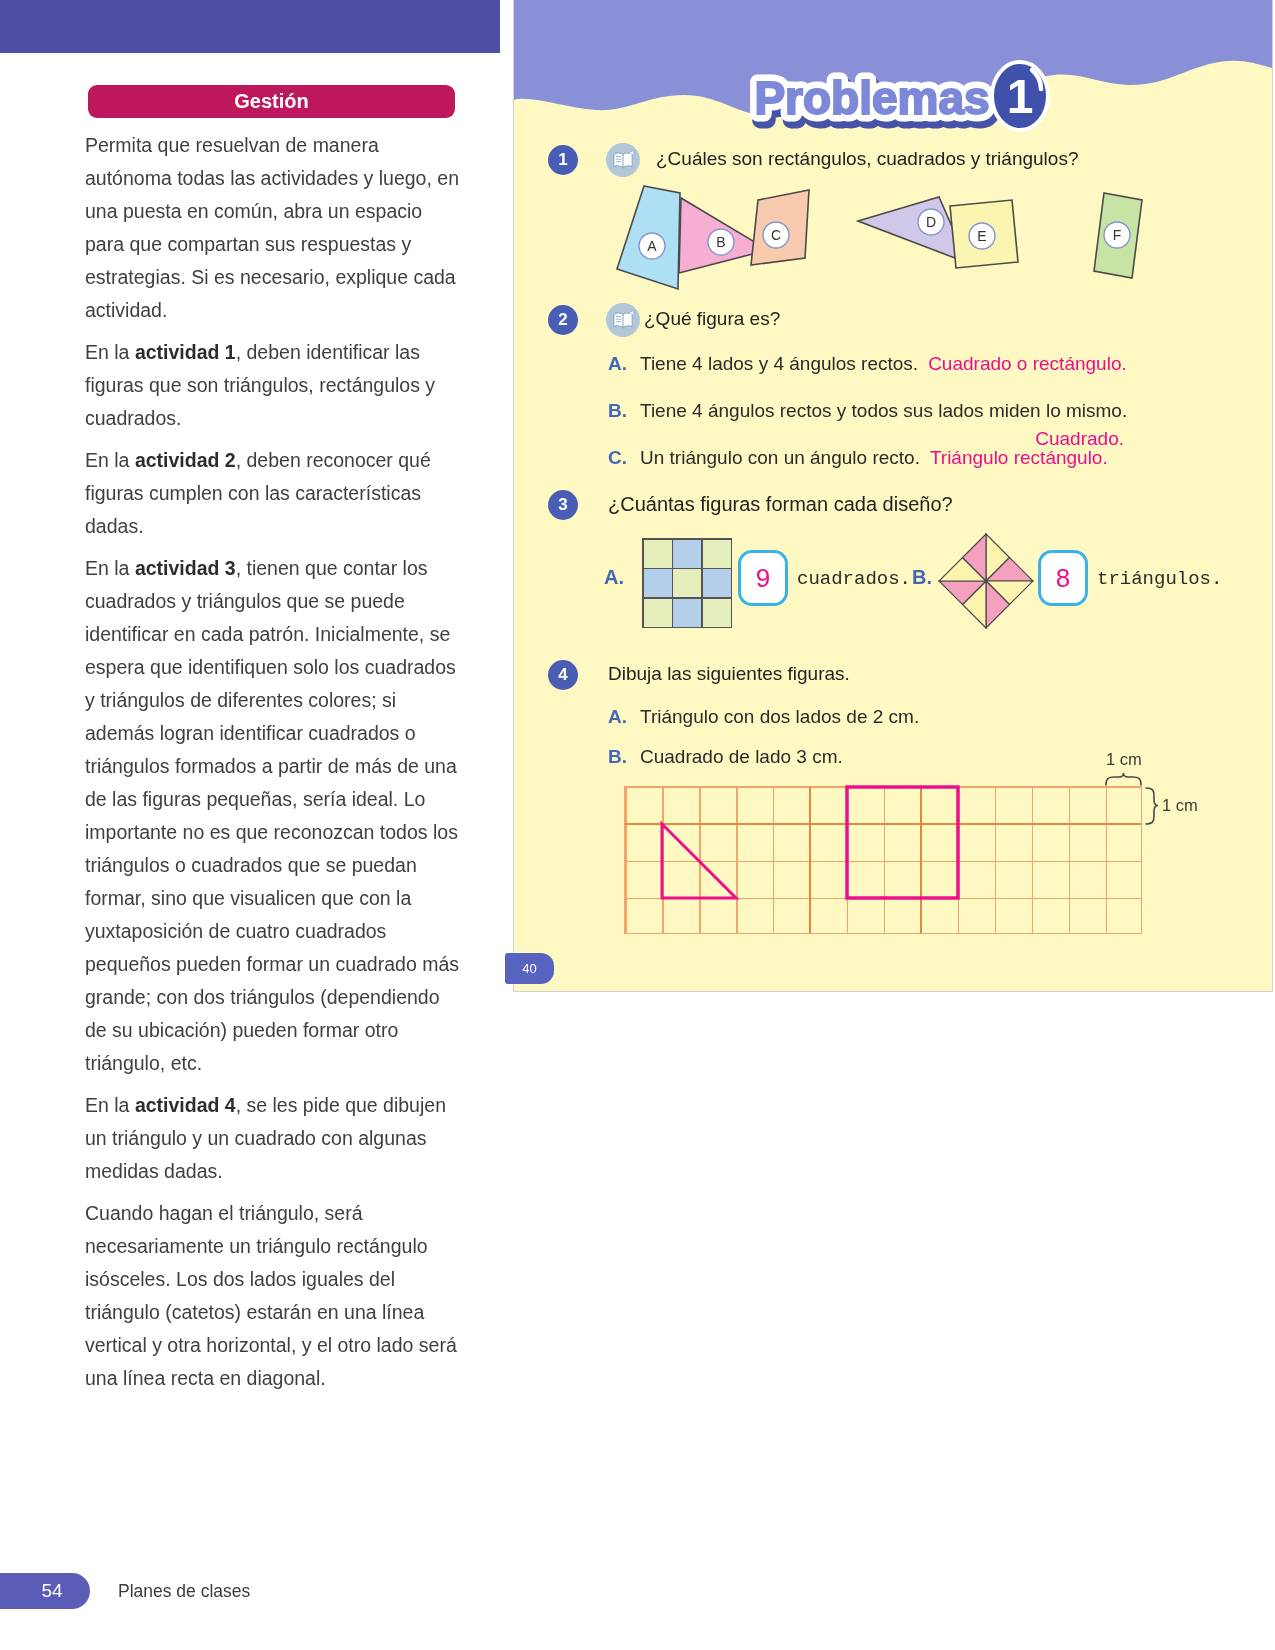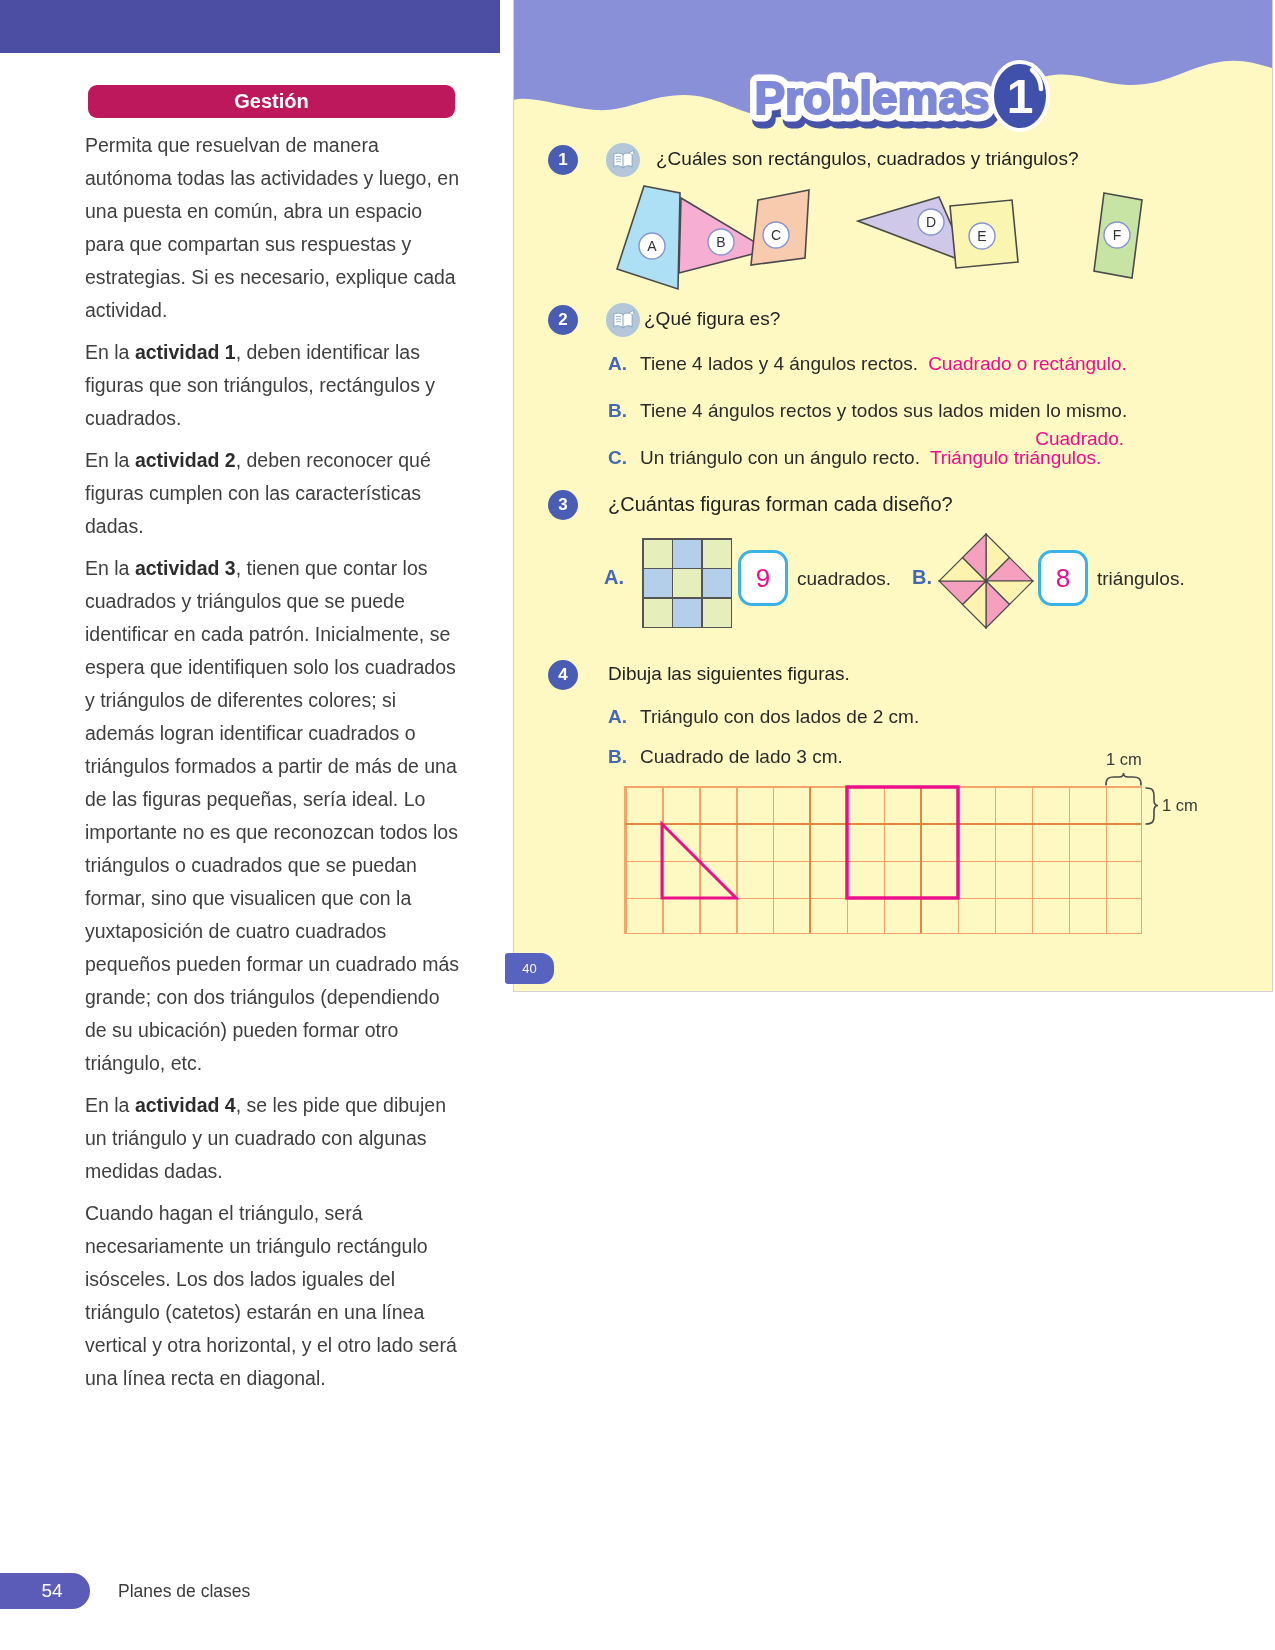--- a/index.html
+++ b/index.html
@@ -29,21 +29,21 @@
   .q{position:absolute;font-size:19px;color:#222;}
   .q3{font-size:20px;}
   .shape{position:absolute;}
   .ans1{position:absolute;left:158px;top:274px;font-size:18.5px;color:#ec0e8c;}
   .opt{position:absolute;font-size:19px;color:#2b2b2b;white-space:nowrap;}
   .opt .letter{font-weight:bold;color:#4667b8;margin-right:13px;}
   .opt .magenta{color:#ec0e8c;margin-left:10px;}
   .ansright{position:absolute;left:450px;top:428px;width:160px;text-align:right;
       font-size:19px;color:#ec0e8c;}
   .deslabel{position:absolute;font-size:20px;font-weight:bold;color:#4667b8;}
-  .desunit{position:absolute;font-size:19px;color:#2b2b2b;}
+  .desunit{position:absolute;font-size:19px;color:#2b2b2b;font-family:Liberation Mono, monospace;}
   .ansbox{position:absolute;width:50px;height:56px;background:#fff;border:3px solid #3ab2e8;
       border-radius:14px;color:#ec0e8c;font-size:26px;display:flex;align-items:center;
       justify-content:center;}
   .checker{position:absolute;left:128px;top:538px;width:90px;height:90px;background:#555;
       display:grid;grid-template-columns:repeat(3,1fr);grid-template-rows:repeat(3,1fr);
       gap:1.5px;padding:1.5px;}
   .checker div:nth-child(odd){background:#e6eebc;}
   .checker div:nth-child(even){background:#b3cfe9;}
   .scale-label{position:absolute;font-size:16.5px;color:#3a3a3a;}
   .grid{position:absolute;left:110px;top:786px;width:518px;height:148px;
@@ -155,21 +155,21 @@
     <div class="q" style="left:130px;top:308px;">¿Qué figura es?</div>
 
     <div class="opt" style="left:94px;top:353px;">
       <span class="letter">A.</span><span>Tiene 4 lados y 4 ángulos rectos.</span><span class="magenta">Cuadrado o rectángulo.</span>
     </div>
     <div class="opt" style="left:94px;top:400px;">
       <span class="letter">B.</span><span>Tiene 4 ángulos rectos y todos sus lados miden lo mismo.</span>
     </div>
     <div class="ansright">Cuadrado.</div>
     <div class="opt" style="left:94px;top:447px;">
-      <span class="letter">C.</span><span>Un triángulo con un ángulo recto.</span><span class="magenta">Triángulo triángulos.</span>
+      <span class="letter">C.</span><span>Un triángulo con un ángulo recto.</span><span class="magenta">Triángulo rectángulo.</span>
     </div>
 
     <div class="badge" style="left:34px;top:490px;">3</div>
     <div class="q q3" style="left:94px;top:493px;">¿Cuántas figuras forman cada diseño?</div>
 
     <div class="deslabel" style="left:90px;top:566px;">A.</div>
     <div class="checker">
       <div></div>
         <div></div>
         <div></div>

